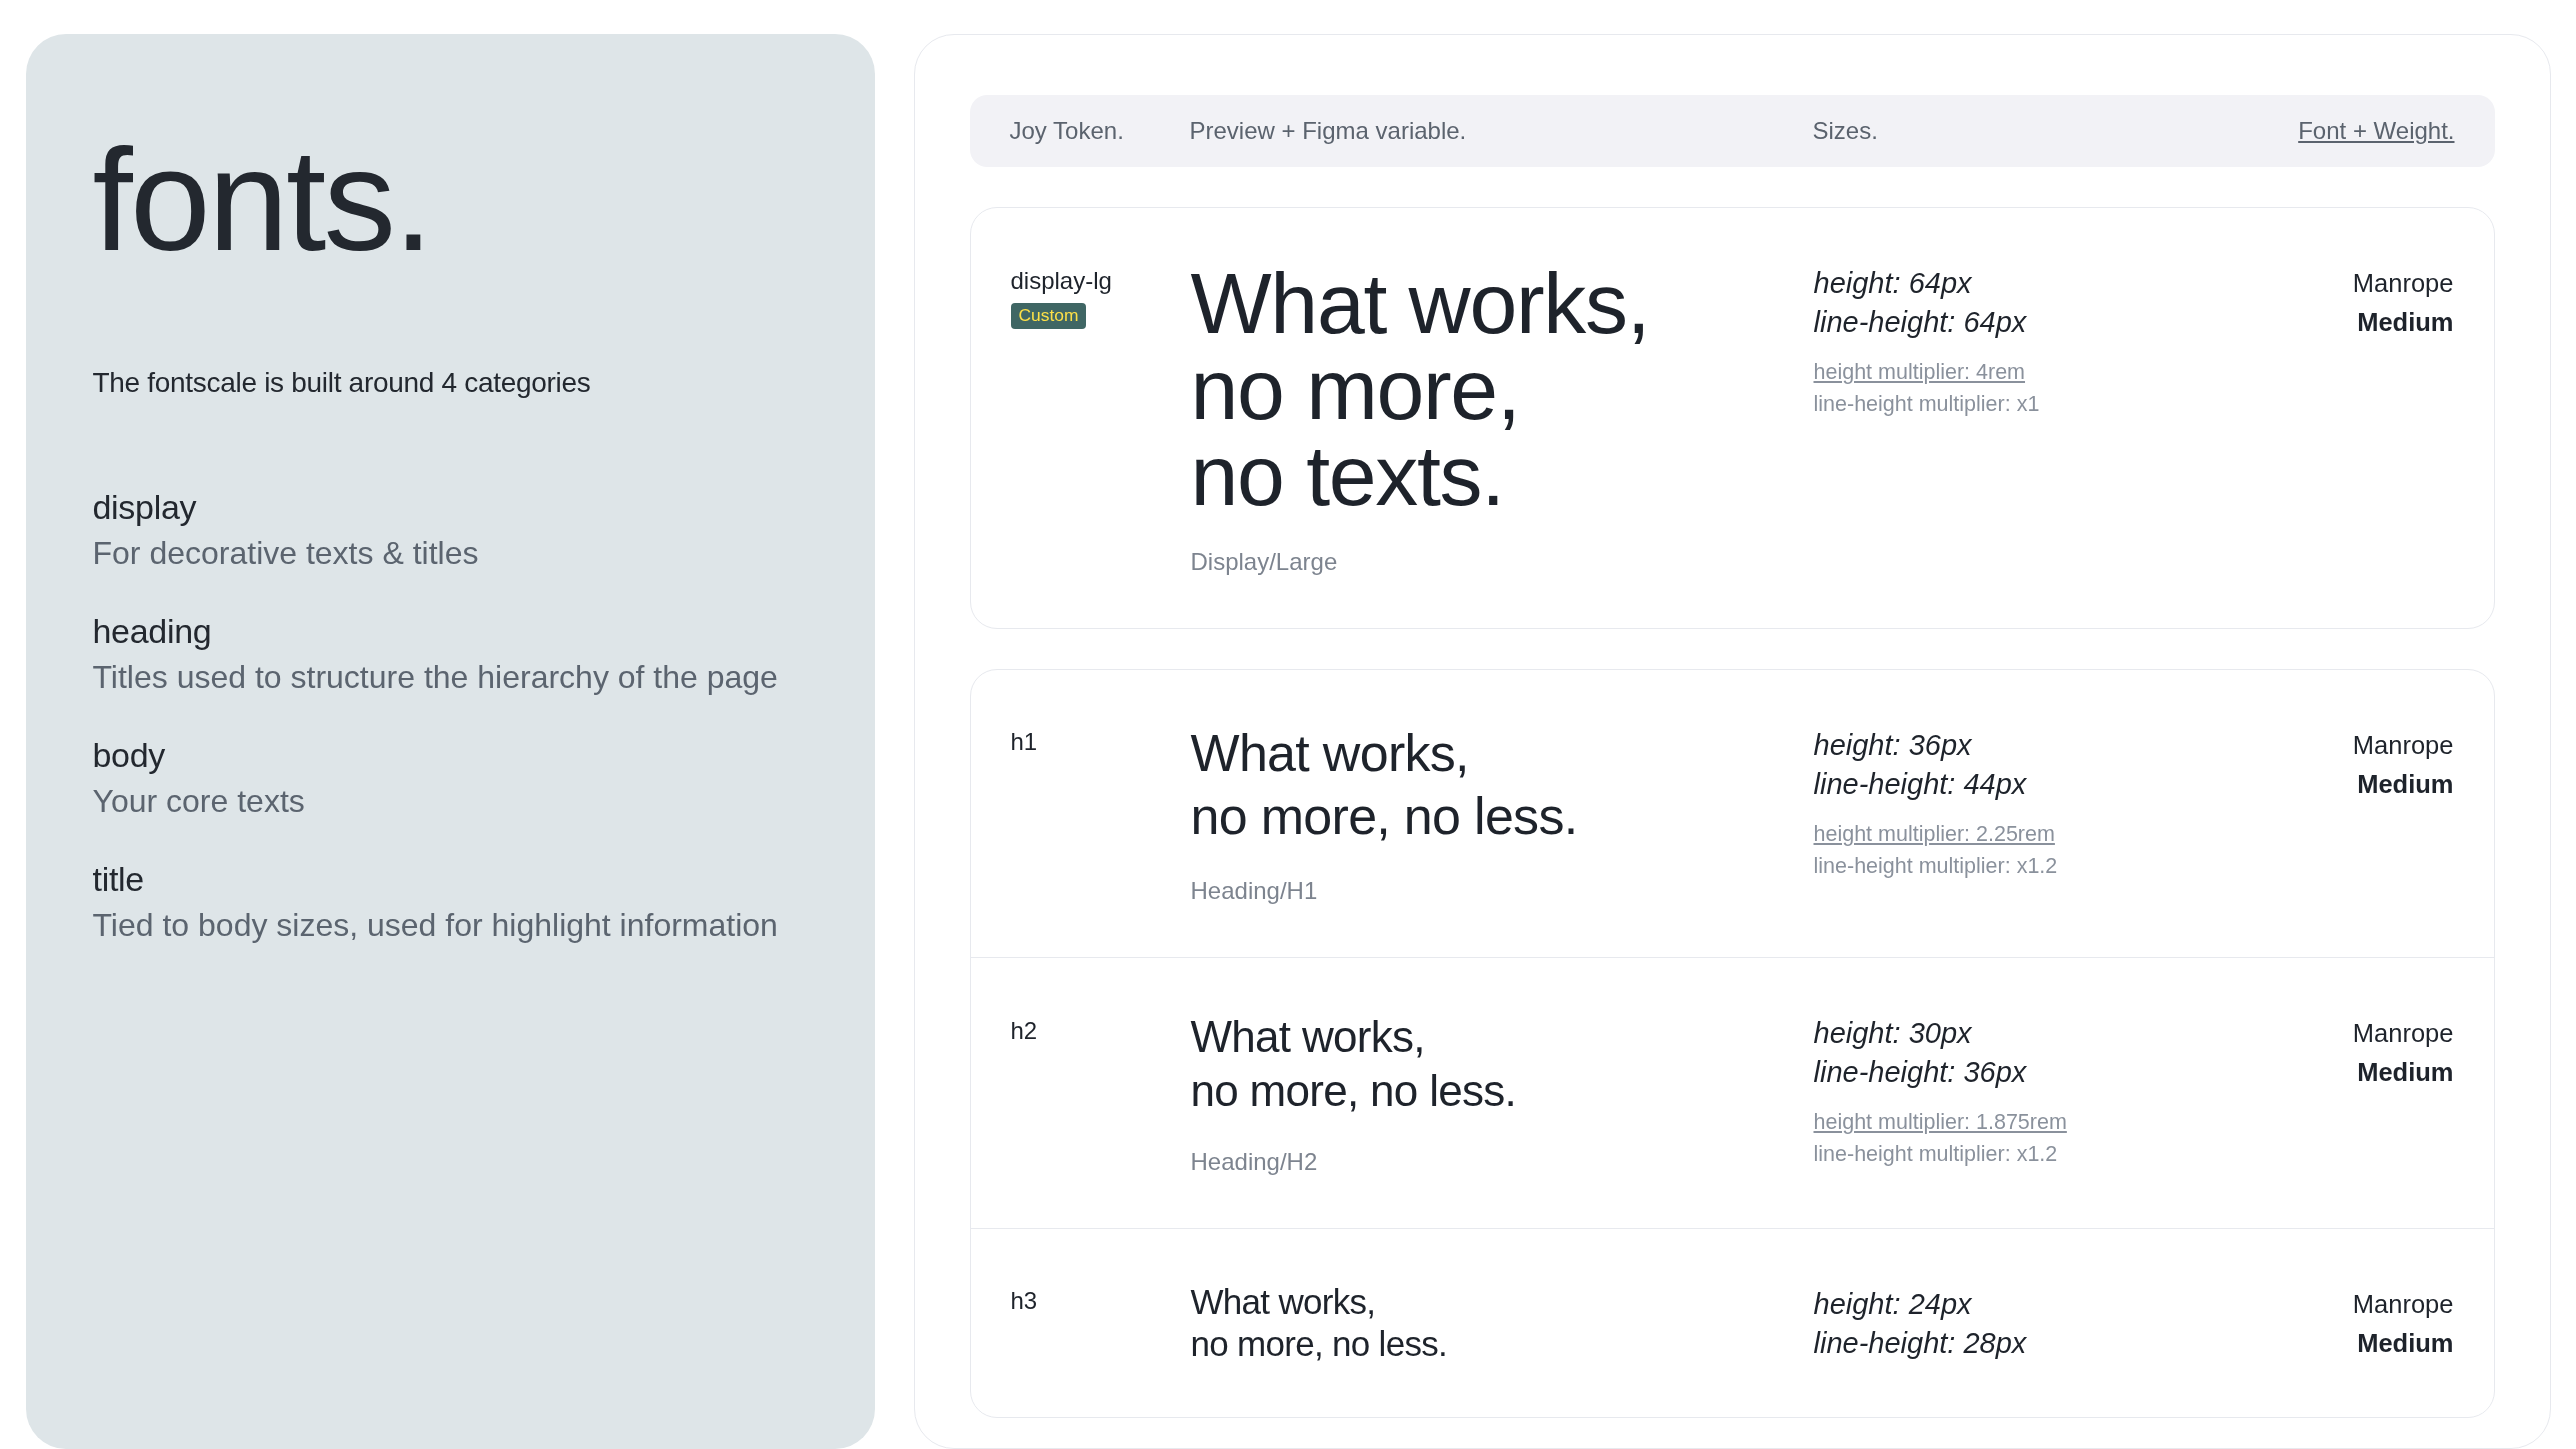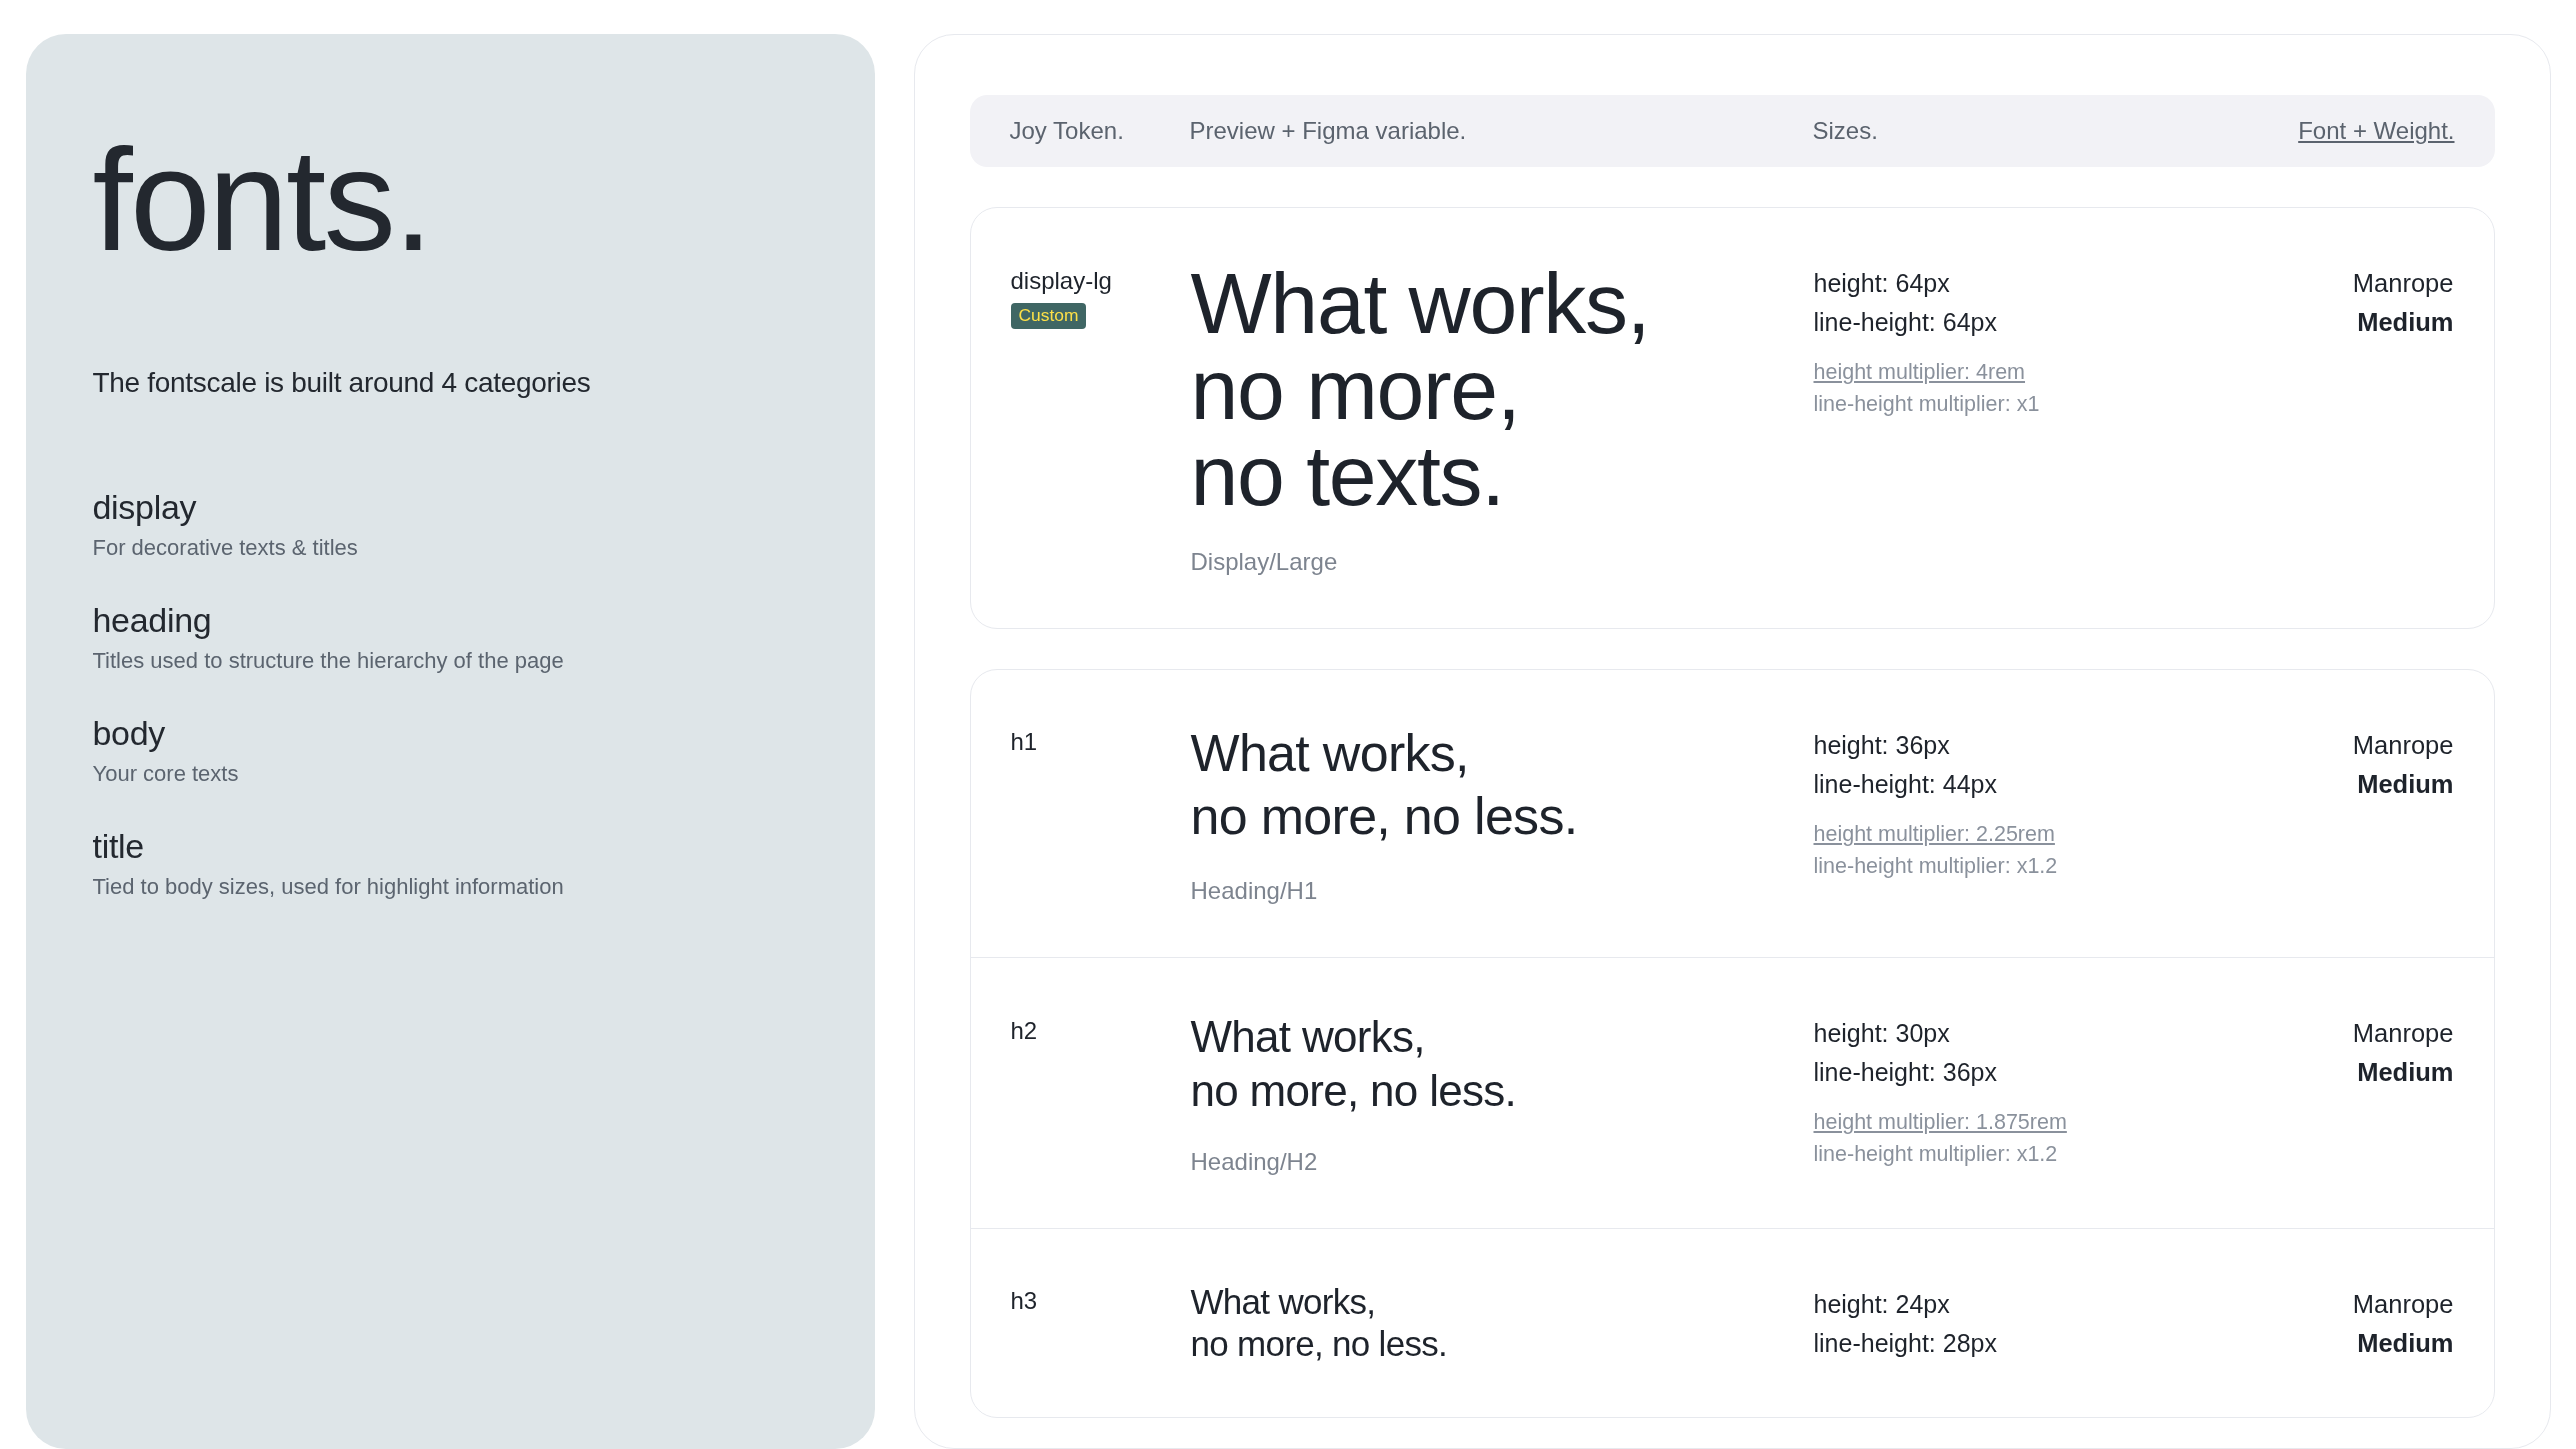--- a/index.html
+++ b/index.html
@@ -41,21 +41,21 @@
   .cat-list { margin-top: 89px; }
   .cat-item { margin-bottom: 40px; }
   .cat-name {
     font-size: 34px;
     font-weight: 500;
     color: #23282f;
     letter-spacing: -0.3px;
   }
   .cat-desc {
     margin-top: 8px;
-    font-size: 22px;
+    font-size: 32px;
     font-weight: 400;
     color: #5b646f;
   }
   
   .right-panel {
     flex: 1;
     border: 1.3px solid #e7e9ee;
     border-radius: 40px;
     padding: 60px 55px 0 55px;
     overflow: hidden;
@@ -116,24 +116,25 @@
   .preview-h2 { font-size: 44px; line-height: 54px; letter-spacing: -0.7px; }
   .preview-h3 { font-size: 35px; line-height: 42px; letter-spacing: -0.7px; }
   .figma-var {
     margin-top: 29.5px;
     font-size: 24px;
     color: #7d848f;
   }
   
   .sizes-col { width: 409px; padding-top: 4px; }
   .size-line {
-    font-size: 25px;
+    font-size: 29px;
     font-weight: 400;
     color: #1e232b;
     line-height: 39px;
+    font-style: italic;
   }
   .size-sub {
     font-size: 21.5px;
     color: #8a919c;
     line-height: 32px;
   }
   .size-sub.first { margin-top: 14px; text-decoration: underline; }
   
   .font-col { flex: 1; text-align: right; padding-top: 4px; }
   .font-name {

